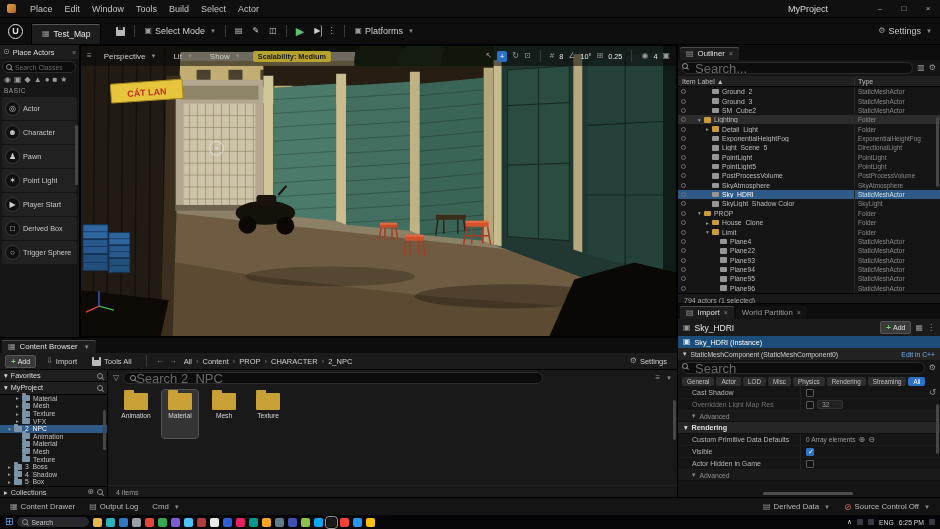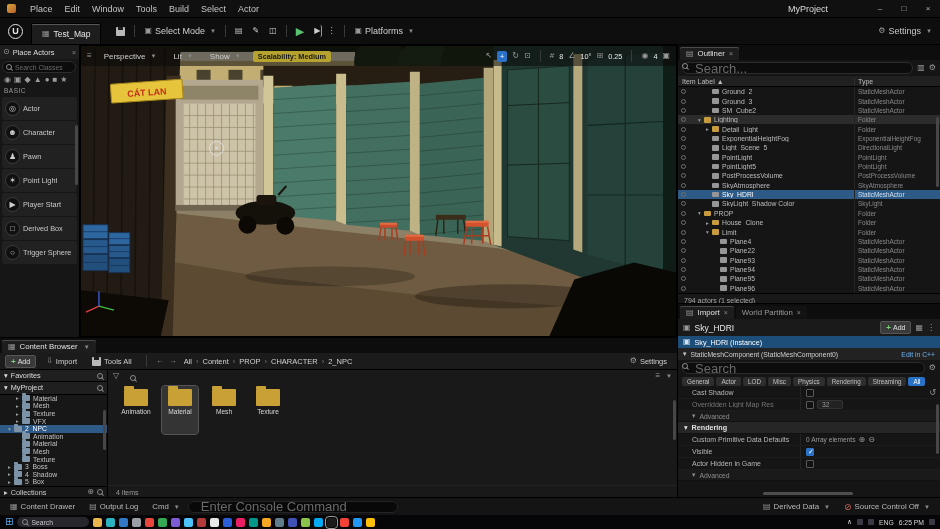--- a/index.html
+++ b/index.html
@@ -824,20 +824,21 @@
           <span class="crt">▸</span>
           <span>Collections</span>
           <span class="ico" style="margin-left:auto">⊕</span>
           <span class="mag"></span>
         </div>
       </div>
       <div id="cb-main">
         <div class="cb-search inwrap">
           <span class="ico">▽</span>
           <span class="mag" style="position:absolute;left:22px;top:5px"></span>
+          <input placeholder="Search 2_NPC" style="">
           <span class="ico" style="margin-left:auto">≡</span>
           <span class="caret">▼</span>
         </div>
         <div class="tiles">
           <div class="tile">
               <span class="bigfold"></span>
               <span class="lbl">Animation</span>
             </div>
             <div class="tile sel">
               <span class="bigfold"></span>
@@ -864,21 +865,20 @@
       <span>Content Drawer</span>
     </span>
     <span class="sb-item">
       <span class="ico">▤</span>
       <span>Output Log</span>
     </span>
     <span class="sb-item">
       <span>Cmd</span>
       <span class="caret">▼</span>
     </span>
-    <input id="console-input" placeholder="Enter Console Command" style="">
     <div id="sb-right">
       <span class="sb-item">
         <span class="ico">▤</span>
         <span>Derived Data</span>
         <span class="caret">▼</span>
       </span>
       <span class="sb-item">
         <span class="sc-off">⊘</span>
         <span>Source Control Off</span>
         <span class="caret">▼</span>

